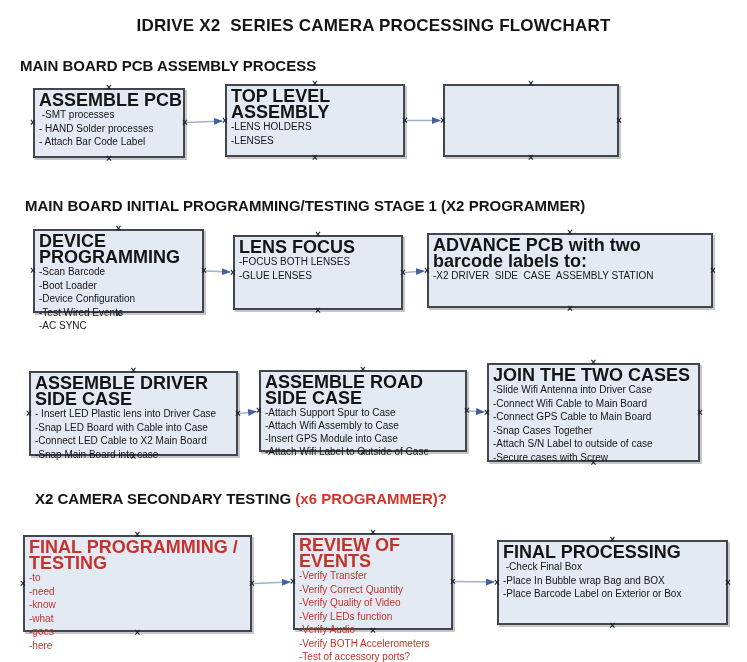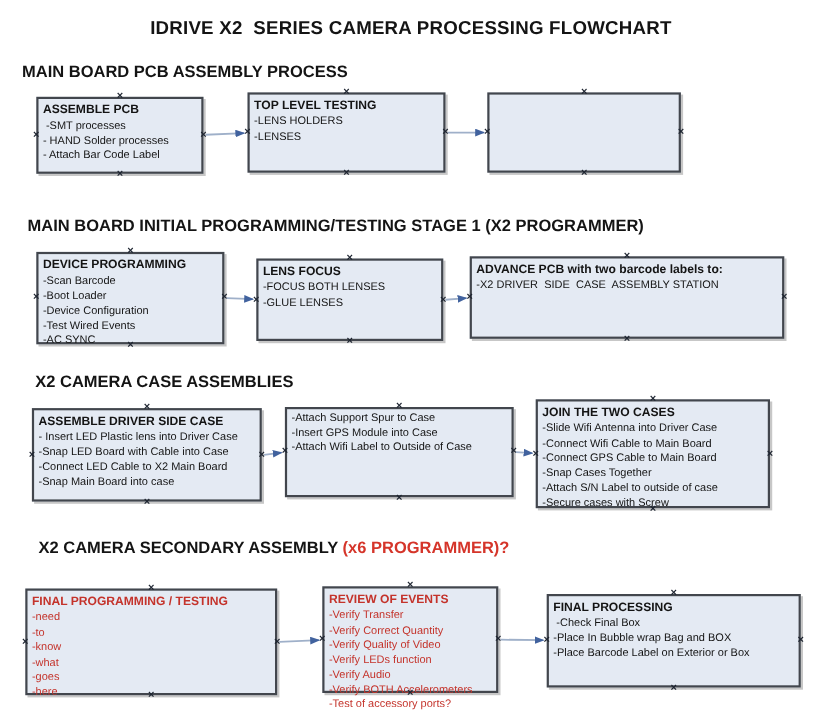--- a/index.html
+++ b/index.html
@@ -12,21 +12,21 @@
 
   .page-title{position:absolute;top:16px;left:0;width:747px;text-align:center;
     font-size:17px;font-weight:bold;letter-spacing:.2px;white-space:pre-wrap;}
 
   .section-heading{position:absolute;font-size:15px;font-weight:bold;white-space:pre-wrap;}
   .section-heading .red-part{color:var(--heading-red);}
 
   .box{position:absolute;box-sizing:border-box;background:var(--box-fill);
     border:2px solid var(--box-border);box-shadow:2px 2px 0 rgba(130,130,130,.45);
     padding:2px 0 0 4px;overflow:visible;}
-  .box-title{font-size:11px;font-weight:bold;line-height:16px;white-space:pre-wrap;}
+  .box-title{font-size:18px;font-weight:bold;line-height:16px;white-space:pre-wrap;}
   .box-item{font-size:10px;line-height:13.5px;white-space:pre;}
   .box.tight .box-item{line-height:13.1px;}
   .box.red .box-title,.box.red .box-item{color:var(--red-text);}
   .box.multiline .box-title{line-height:22px;padding-top:2px;}
 
   .m{position:absolute;font-size:10px;line-height:10px;font-weight:bold;color:var(--marker);
     width:10px;height:10px;text-align:center;}
   .m-t{top:-7px;left:50%;transform:translateX(-50%);}
   .m-b{bottom:-8px;left:50%;transform:translateX(-50%);}
   .m-l{top:50%;left:-2px;transform:translate(-50%,-50%);}
@@ -37,36 +37,35 @@
 </style>
 </head>
 <body>
 
 <div id="canvas">
 
   <div class="page-title">IDRIVE X2  SERIES CAMERA PROCESSING FLOWCHART</div>
 
   <div class="section-heading" style="left:20px;top:57px;">MAIN BOARD PCB ASSEMBLY PROCESS</div>
   <div class="section-heading" style="left:25px;top:197px;">MAIN BOARD INITIAL PROGRAMMING/TESTING STAGE 1 (X2 PROGRAMMER)</div>
-  <div class="section-heading" style="left:32px;top:339px;">X2 CAMERA CASE ASSEMBLIES</div>
-  <div class="section-heading" style="left:35px;top:490px;"><span>X2 CAMERA SECONDARY ASSEMBLY </span><span class="red-part">(x6 PROGRAMMER)?</span></div>
+  <div class="section-heading" style="left:35px;top:490px;"><span>X2 CAMERA SECONDARY TESTING </span><span class="red-part">(x6 PROGRAMMER)?</span></div>
 
   <div class="box" style="left:33px;top:88px;width:152px;height:70px;">
     <div class="box-title">ASSEMBLE PCB</div>
     <div class="box-item"> -SMT processes</div>
     <div class="box-item">- HAND Solder processes</div>
     <div class="box-item">- Attach Bar Code Label</div>
     <span class="m m-t">×</span>
     <span class="m m-b">×</span>
     <span class="m m-l">×</span>
     <span class="m m-r">×</span>
   </div>
 
   <div class="box" style="left:225px;top:84px;width:180px;height:73px;">
-    <div class="box-title">TOP LEVEL TESTING</div>
+    <div class="box-title">TOP LEVEL ASSEMBLY</div>
     <div class="box-item">-LENS HOLDERS</div>
     <div class="box-item">-LENSES</div>
     <span class="m m-t">×</span>
     <span class="m m-b">×</span>
     <span class="m m-l">×</span>
     <span class="m m-r">×</span>
   </div>
 
   <div class="box multiline" style="left:443px;top:84px;width:176px;height:73px;">
     <span class="m m-t">×</span>
@@ -113,21 +112,23 @@
     <div class="box-item">-Snap LED Board with Cable into Case</div>
     <div class="box-item">-Connect LED Cable to X2 Main Board</div>
     <div class="box-item">-Snap Main Board into case</div>
     <span class="m m-t">×</span>
     <span class="m m-b">×</span>
     <span class="m m-l">×</span>
     <span class="m m-r">×</span>
   </div>
 
   <div class="box tight" style="left:259px;top:370px;width:208px;height:82px;">
+    <div class="box-title">ASSEMBLE ROAD SIDE CASE</div>
     <div class="box-item">-Attach Support Spur to Case</div>
+    <div class="box-item">-Attach Wifi Assembly to Case</div>
     <div class="box-item">-Insert GPS Module into Case</div>
     <div class="box-item">-Attach Wifi Label to Outside of Case</div>
     <span class="m m-t">×</span>
     <span class="m m-b">×</span>
     <span class="m m-l">×</span>
     <span class="m m-r">×</span>
   </div>
 
   <div class="box" style="left:487px;top:363px;width:213px;height:99px;">
     <div class="box-title">JOIN THE TWO CASES</div>
@@ -138,22 +139,22 @@
     <div class="box-item">-Attach S/N Label to outside of case</div>
     <div class="box-item">-Secure cases with Screw</div>
     <span class="m m-t">×</span>
     <span class="m m-b">×</span>
     <span class="m m-l">×</span>
     <span class="m m-r">×</span>
   </div>
 
   <div class="box red" style="left:23px;top:535px;width:229px;height:97px;">
     <div class="box-title">FINAL PROGRAMMING / TESTING</div>
+    <div class="box-item">-to</div>
     <div class="box-item">-need</div>
-    <div class="box-item">-to</div>
     <div class="box-item">-know</div>
     <div class="box-item">-what</div>
     <div class="box-item">-goes</div>
     <div class="box-item">-here</div>
     <span class="m m-t">×</span>
     <span class="m m-b">×</span>
     <span class="m m-l">×</span>
     <span class="m m-r">×</span>
   </div>
 

